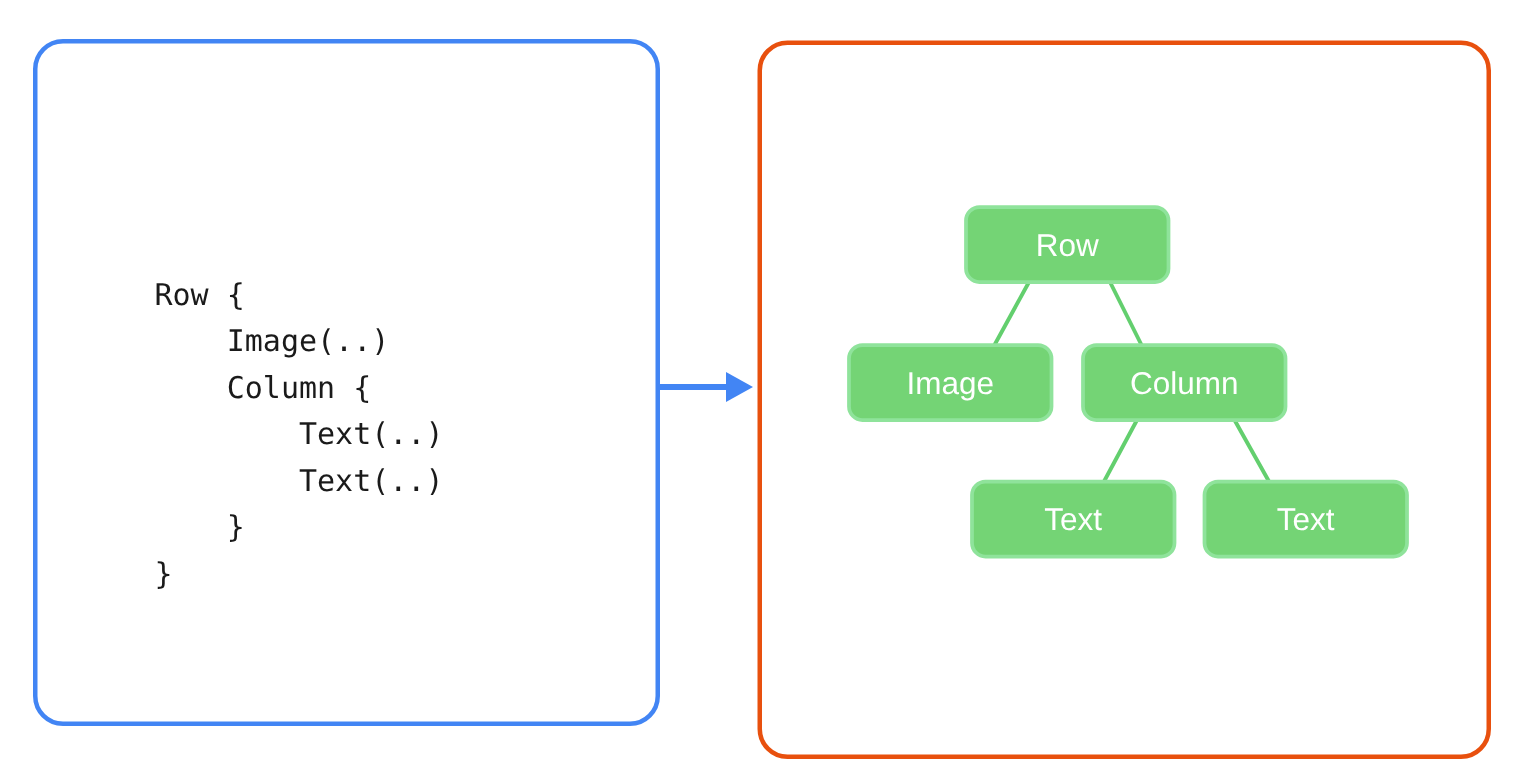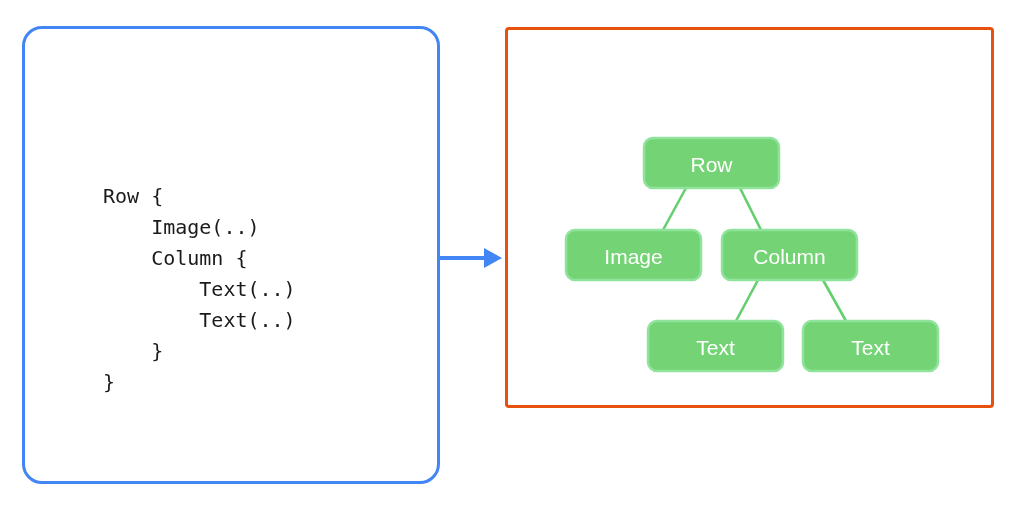--- a/index.html
+++ b/index.html
@@ -57,24 +57,24 @@
     width: 70px;
     height: 36px;
   }
 
   
   .tree-panel {
     position: absolute;
     left: 505px;
     top: 27px;
     width: 489px;
-    height: 381px;
+    height: 479px;
     box-sizing: border-box;
     border: 3px solid #e8500e;
-    border-radius: 4px;
+    border-radius: 20px;
     background: #ffffff;
   }
 
   .tree-svg {
     position: absolute;
     left: 0;
     top: 0;
     width: 489px;
     height: 457px;
   }

